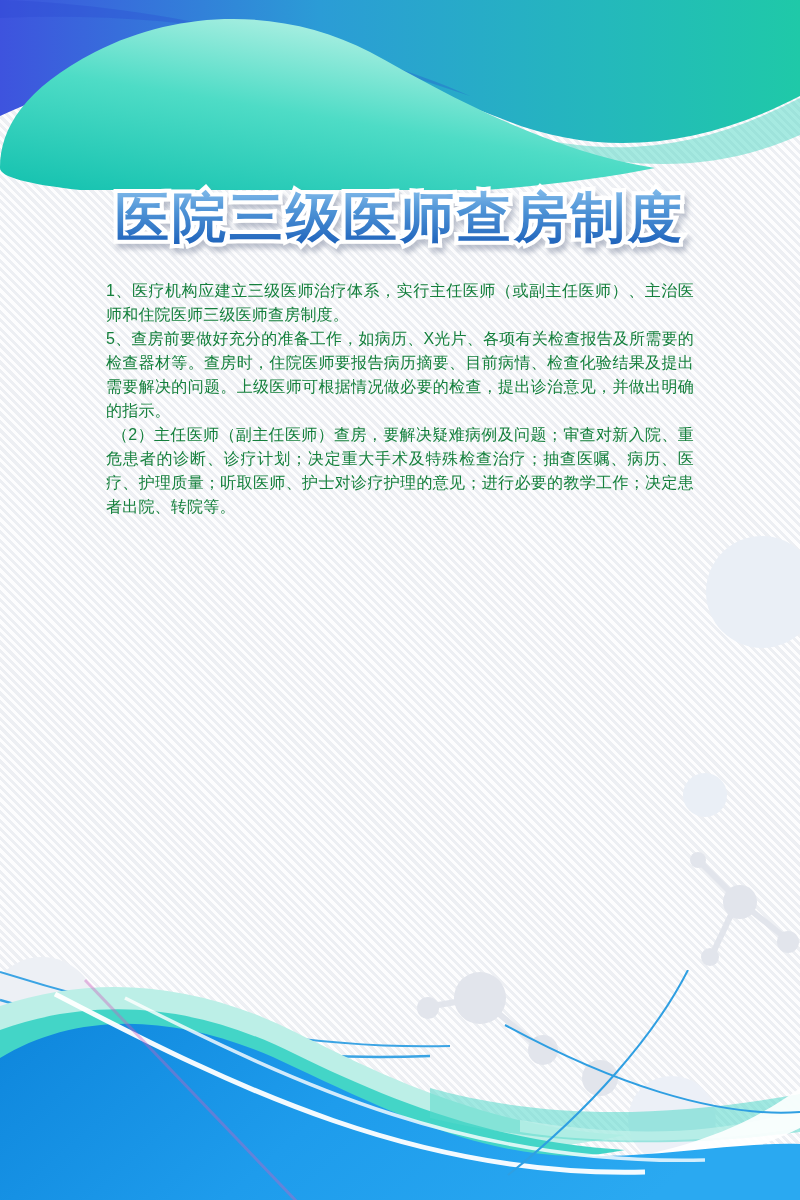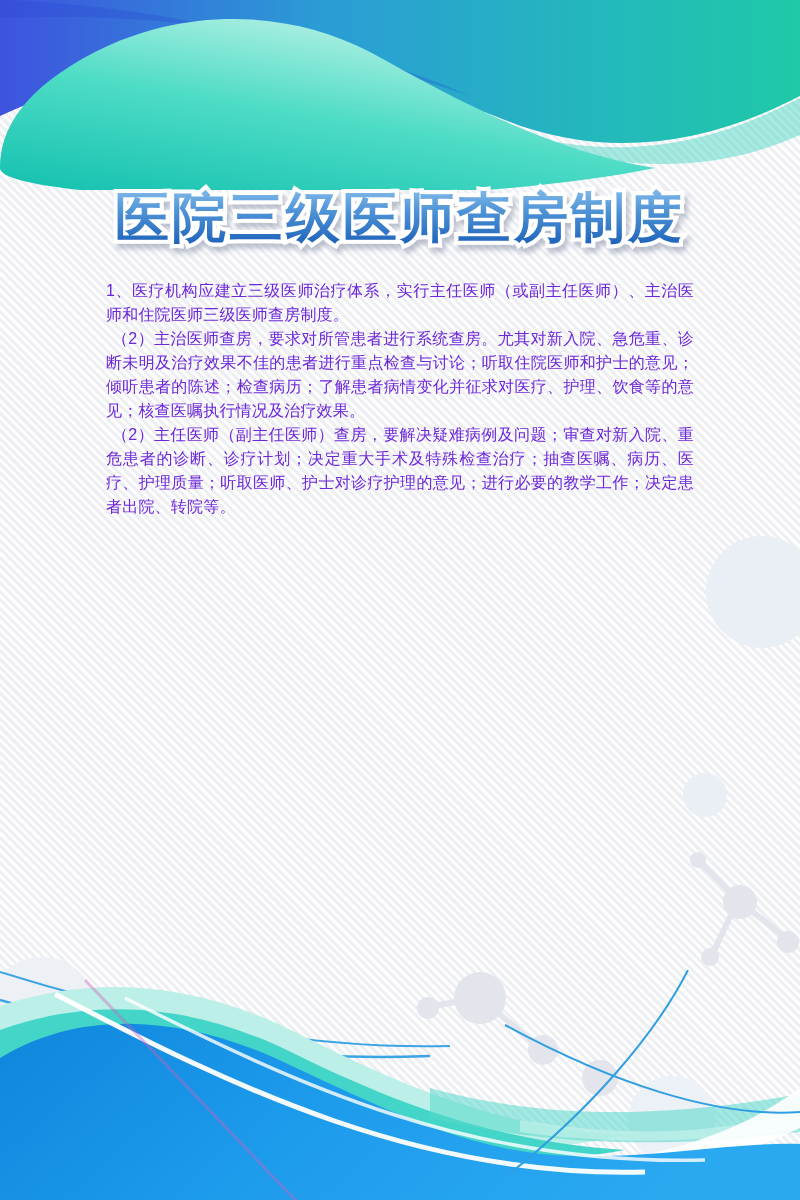--- a/index.html
+++ b/index.html
@@ -11,21 +11,21 @@
   .stripes{
     position:absolute;inset:0;
     background:repeating-linear-gradient(45deg,#fdfdfe 0 3px,#edeff3 3px 6px);
   }
   .layer{position:absolute;left:0;top:0;pointer-events:none;}
   .top-deco{top:0;}
   .bottom-deco{top:auto;bottom:0;}
   .title-svg{top:166px;left:0;}
   .content{
     position:absolute;left:106px;top:279px;width:588px;
-    color:#6d28d9;font-size:16px;line-height:24px;text-align:justify;
+    color:#15803d;font-size:16px;line-height:24px;text-align:justify;
     letter-spacing:0.2px;
   }
   .content p{margin:0;}
   .content p.sub{text-indent:6px;}
 </style>
 </head>
 <body>
 
 <div class="stripes"></div>
 
@@ -110,15 +110,15 @@
     </linearGradient>
     <filter id="tshadow" x="-20%" y="-20%" width="140%" height="160%">
       <feDropShadow dx="3" dy="5" stdDeviation="2.5" flood-color="#8A93A8" flood-opacity="0.55"></feDropShadow>
     </filter>
   </defs>
   <text x="400" y="70" text-anchor="middle" font-size="54" font-weight="bold" letter-spacing="3" fill="url(#tg)" stroke="#ffffff" stroke-width="8" style="paint-order:stroke;" filter="url(#tshadow)">医院三级医师查房制度</text>
 </svg>
 
 <div class="content">
   <p class="num">1、医疗机构应建立三级医师治疗体系，实行主任医师（或副主任医师）、主治医师和住院医师三级医师查房制度。</p>
-  <p class="sub">（2）主治医师查房，要求对所管患者进行系统查房。尤其对新入院、急危重、诊断未明及治疗效果不佳的患者进行重点检查与讨论；听取住院医师和护士的意见；倾听患者的陈述；检查病历；了解患者病情变化并征求对医疗、护理、饮食等的意见；核查医嘱执行情况及治疗效果。</p>
+  <p class="num">5、查房前要做好充分的准备工作，如病历、X光片、各项有关检查报告及所需要的检查器材等。查房时，住院医师要报告病历摘要、目前病情、检查化验结果及提出需要解决的问题。上级医师可根据情况做必要的检查，提出诊治意见，并做出明确的指示。</p>
   <p class="sub">（2）主任医师（副主任医师）查房，要解决疑难病例及问题；审查对新入院、重危患者的诊断、诊疗计划；决定重大手术及特殊检查治疗；抽查医嘱、病历、医疗、护理质量；听取医师、护士对诊疗护理的意见；进行必要的教学工作；决定患者出院、转院等。</p>
 </div>
 
 </body></html>

